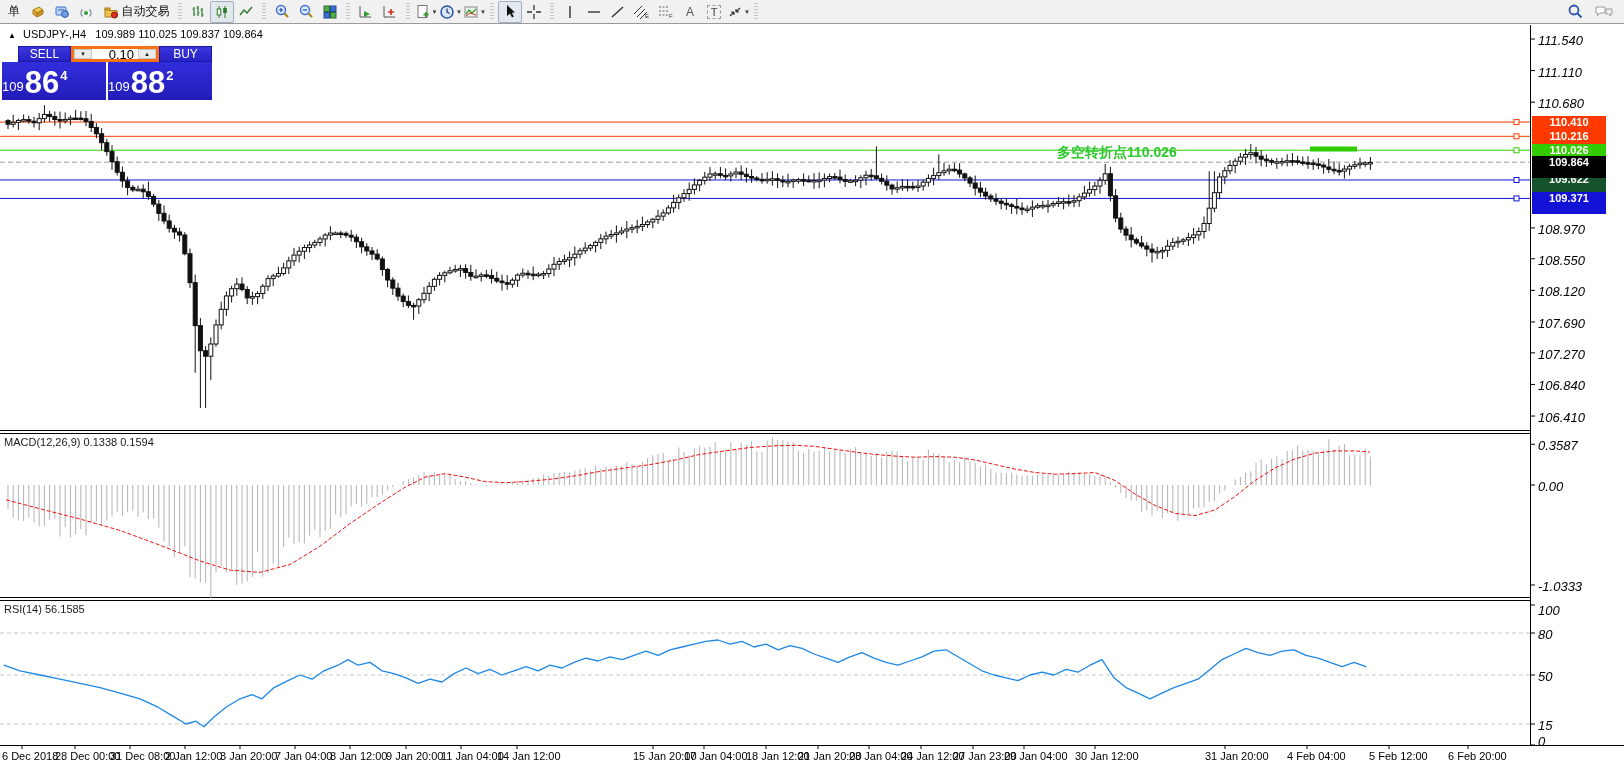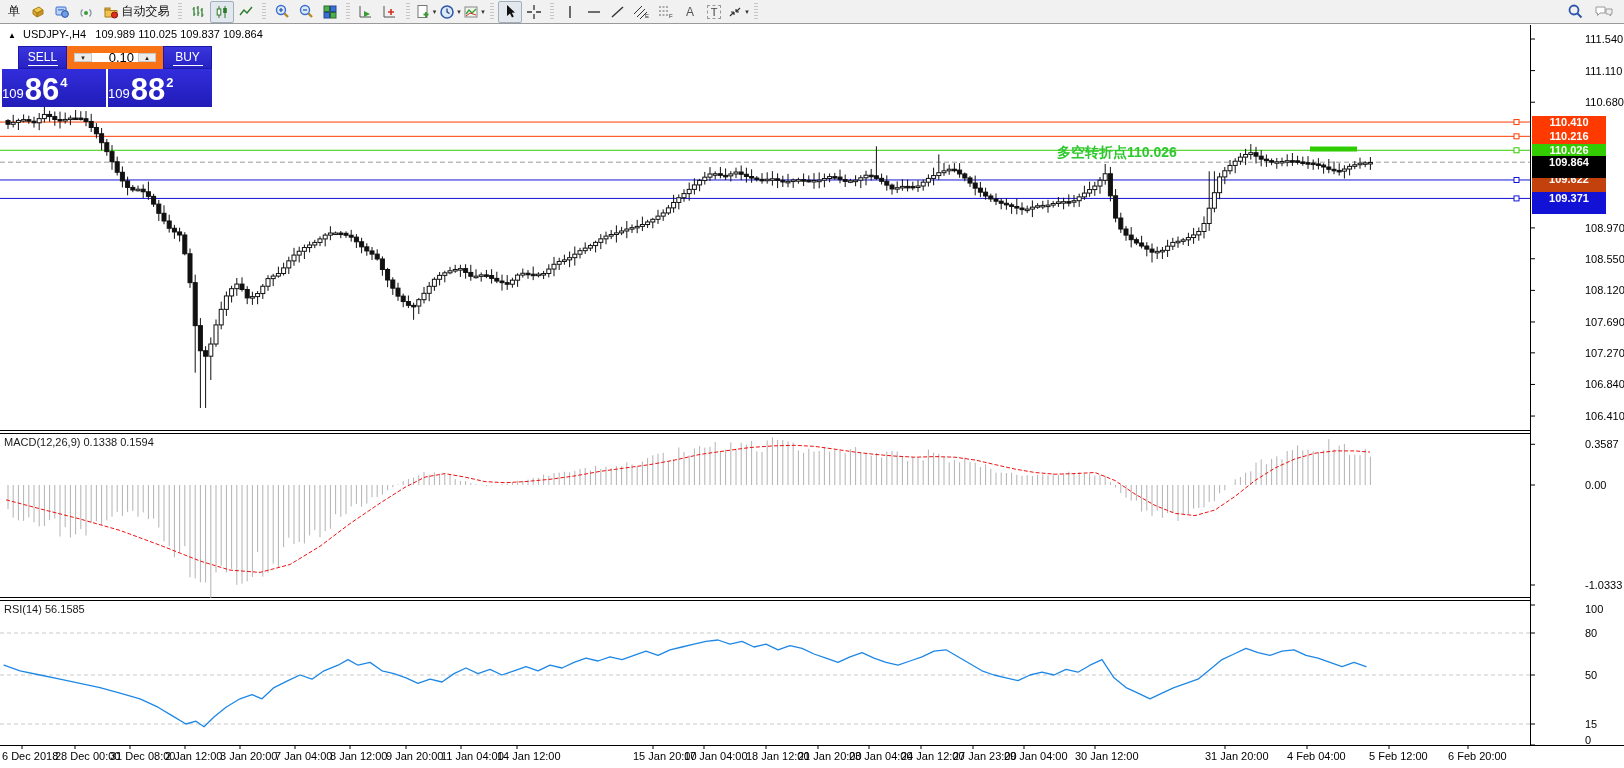--- a/index.html
+++ b/index.html
@@ -19,37 +19,37 @@
   #tf-group{display:flex;align-items:center;}
   .tf-btn{height:20px;padding:0 6px;display:flex;align-items:center;justify-content:center;
           font-size:11px;color:#333;border:1px solid transparent;border-radius:2px;}
   .tf-btn.active{background:#e2e8ee;border-color:#9fb0c0;color:#000;}
   #tb-right{margin-left:auto;display:flex;align-items:center;gap:10px;padding-right:8px;}
   
   #chart-title{position:absolute;left:8px;top:28px;font-size:11px;color:#000;z-index:4;white-space:nowrap;}
   #chart-title .tri{font-size:8px;margin-right:4px;}
   
   #trade-panel{position:absolute;left:2px;top:46px;width:210px;z-index:6;font-family:"Liberation Sans",sans-serif;}
-  #tp-row1{display:flex;height:23px;padding-left:16px;}
+  #tp-row1{display:flex;height:16px;padding-left:16px;}
   .tp-btn{width:54px;background:linear-gradient(#3a35dd,#2722c4);color:#fff;font-size:12px;
           display:flex;flex-direction:column;align-items:center;justify-content:center;border:1px solid #1c18a8;box-sizing:border-box;}
   .tp-btn .ul{width:30px;height:1px;background:#fff;margin-top:1px;}
-  #tp-vol{flex:1;display:flex;border:7px solid #f97316;background:#fff;box-sizing:border-box;}
+  #tp-vol{flex:1;display:flex;border:3px solid #f97316;background:#fff;box-sizing:border-box;}
   .spin{width:18px;background:#ececec;border:1px solid #c8c8c8;box-sizing:border-box;font-size:7px;
         display:flex;align-items:center;justify-content:center;color:#222;}
   #vol-input{flex:1;border:0;outline:none;text-align:right;font-size:13px;padding-right:4px;width:40px;
              font-family:"Liberation Sans",sans-serif;}
   #tp-row2{display:flex;height:38px;margin-top:0px;gap:2px;background:#fff;}
   .tp-price{flex:1;background:linear-gradient(#322ddb,#211cb8);color:#fff;display:flex;align-items:flex-end;
             justify-content:flex-start;padding-bottom:3px;}
   .tp-price .sm{font-size:13px;margin-bottom:3px;}
   .tp-price .big{font-size:31px;font-weight:bold;line-height:28px;margin:0 1px;}
   .tp-price .sup{font-size:13px;font-weight:bold;margin-bottom:14px;}
   
-  .scale-lbl{position:absolute;left:1585px;font-size:11px;color:#000;white-space:nowrap;z-index:3;}
+  .scale-lbl{position:absolute;left:1538px;font-size:13px;color:#000;white-space:nowrap;z-index:3;font-style:italic;}
   .lvl-lbl{position:absolute;left:1532px;width:74px;height:22px;line-height:13px;text-align:center;
            font-size:11px;font-weight:bold;color:#fff;z-index:4;}
   .date-lbl{position:absolute;top:750px;font-size:11px;color:#000;white-space:nowrap;z-index:3;}
   .ind-lbl{position:absolute;left:4px;font-size:11px;color:#1a1a1a;z-index:3;white-space:nowrap;}
   #annotation{position:absolute;left:1057px;top:144px;font-size:14px;font-weight:bold;z-index:3;white-space:nowrap;}
   svg text{font-family:"Liberation Sans",sans-serif;}
   #chart-svg{position:absolute;left:0;top:0;z-index:1;}
 </style>
 </head>
 <body>
@@ -1157,21 +1157,21 @@
       <div class="scale-lbl" style="top: 579.005px;">-1.0333</div>
       <div class="scale-lbl" style="top: 603px;">100</div>
       <div class="scale-lbl" style="top: 627px;">80</div>
       <div class="scale-lbl" style="top: 669px;">50</div>
       <div class="scale-lbl" style="top: 718px;">15</div>
       <div class="scale-lbl" style="top: 734px;">0</div>
       <div class="lvl-lbl" style="top: 115.555px; background: rgb(255, 58, 0);">110.410</div>
       <div class="lvl-lbl" style="top: 129.814px; background: rgb(255, 58, 0);">110.216</div>
       <div class="lvl-lbl" style="top: 143.779px; background: rgb(51, 204, 0);">110.026</div>
       <div class="lvl-lbl" style="top: 155.686px; background: rgb(0, 0, 0); z-index: 5;">109.864</div>
-      <div class="lvl-lbl" style="top: 173.473px; background: #c2410c;">109.622</div>
+      <div class="lvl-lbl" style="top: 173.473px; background: #14532d;">109.622</div>
       <div class="lvl-lbl" style="top: 191.922px; background: rgb(18, 18, 214);">109.371</div>
     </div>
   <div id="time-scale">
       <div class="date-lbl" style="left: 2px;">6 Dec 2018</div>
       <div class="date-lbl" style="left: 55px;">28 Dec 00:00</div>
       <div class="date-lbl" style="left: 110px;">31 Dec 08:00</div>
       <div class="date-lbl" style="left: 165px;">2 Jan 12:00</div>
       <div class="date-lbl" style="left: 220px;">3 Jan 20:00</div>
       <div class="date-lbl" style="left: 275px;">7 Jan 04:00</div>
       <div class="date-lbl" style="left: 330px;">8 Jan 12:00</div>

